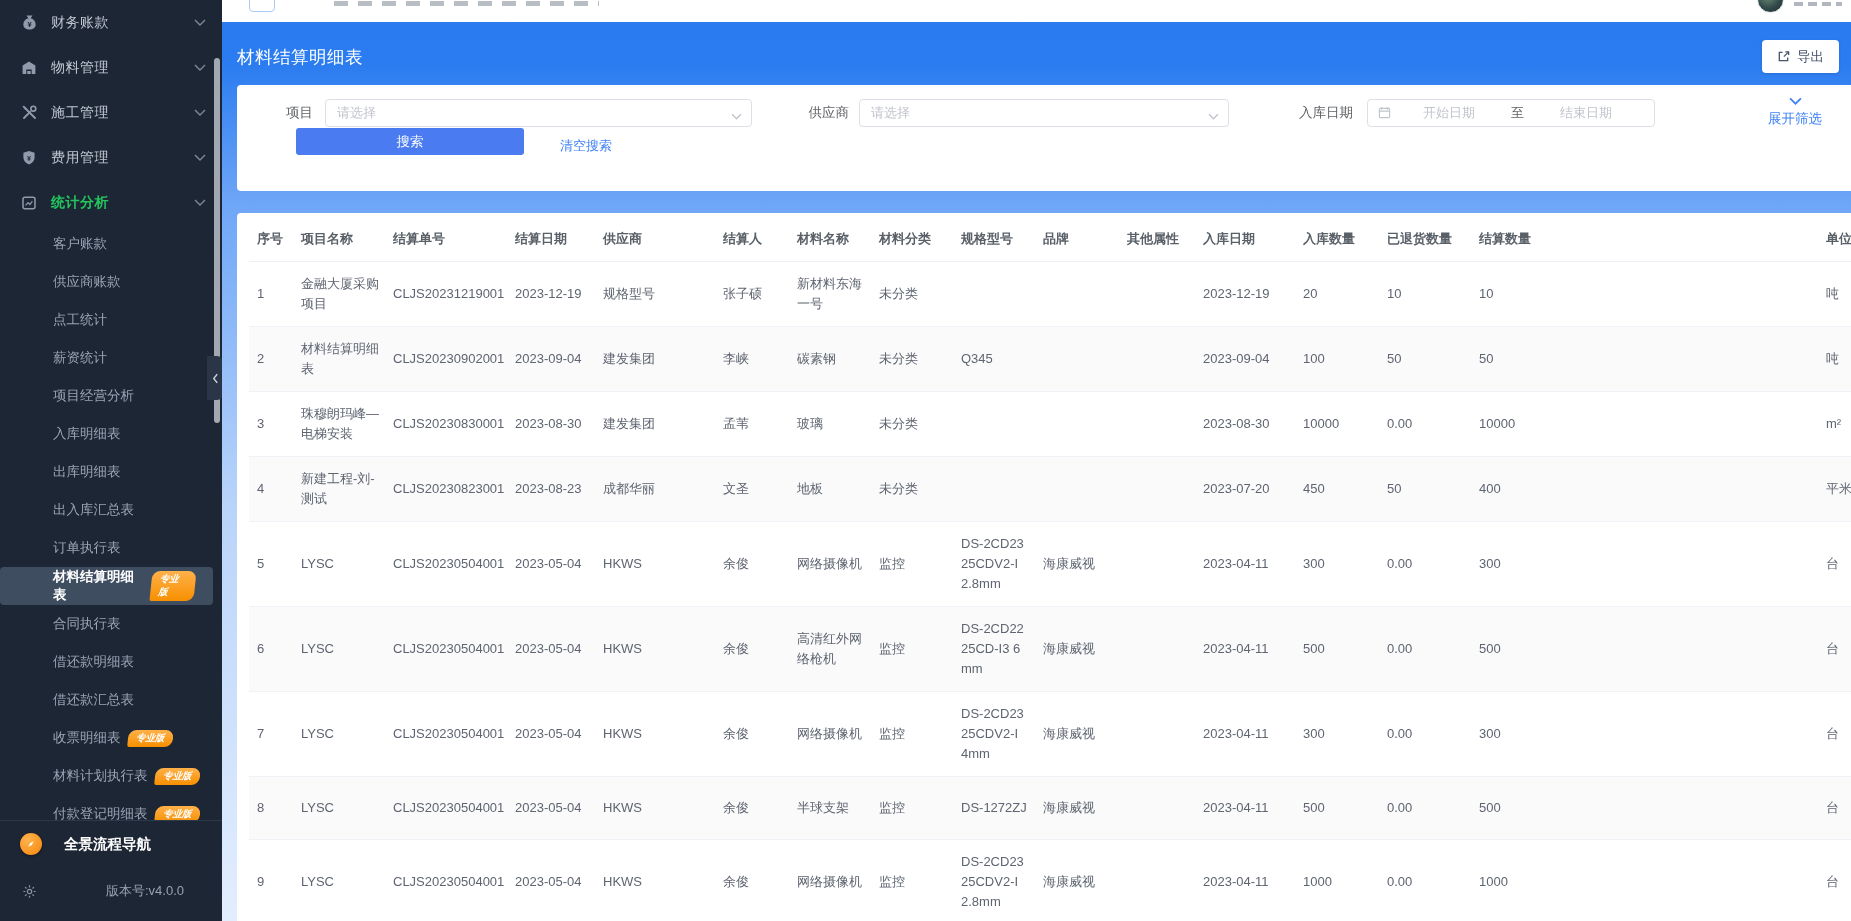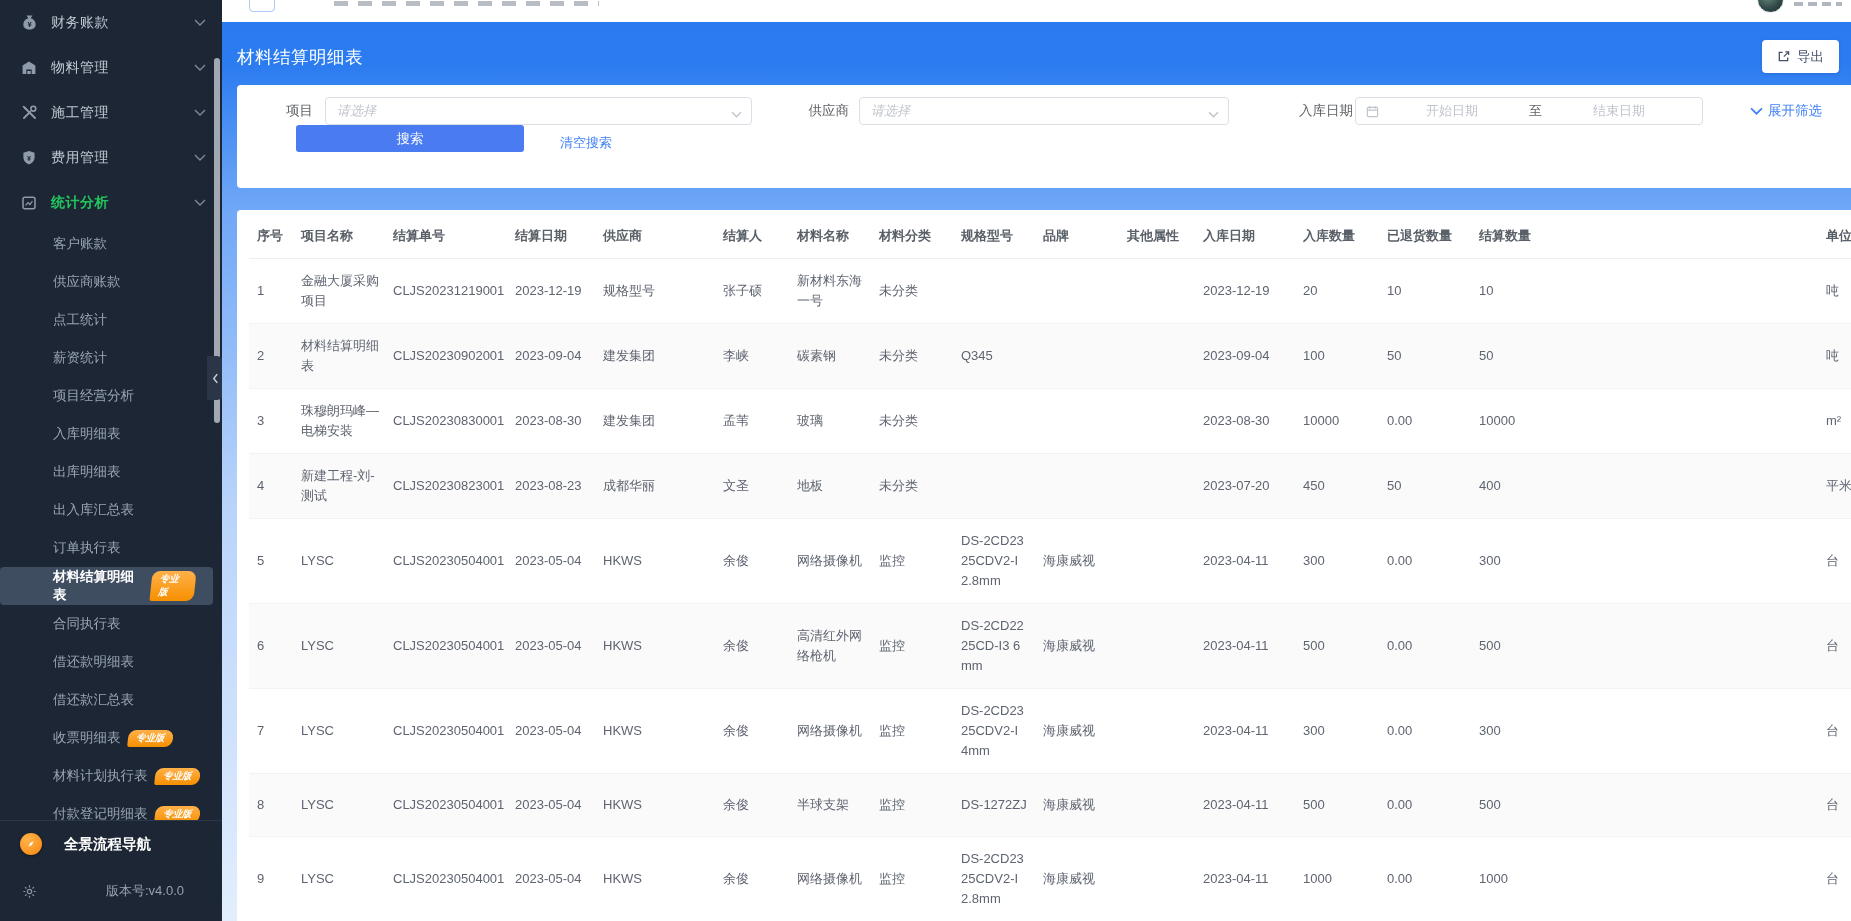--- a/index.html
+++ b/index.html
@@ -40,28 +40,28 @@
 
   .page-header { display:flex; align-items:center; padding:18px 29px 12px 15px; flex:0 0 auto; }
   .page-title { color:#ffffff; font-size:17.5px; font-weight:500; letter-spacing:.5px; }
   .export-btn { margin-left:auto; display:inline-flex; align-items:center; gap:7px; height:33px; padding:16px 15px;
     background:#ffffff; border:none; border-radius:4px; color:#47536b; font-size:13.5px; cursor:pointer; box-shadow:0 1px 3px rgba(20,60,140,.25); }
 
   .filter-card { margin:0 6px 0 15px; background:#fff; border-radius:4px; padding:12px 16px 36px; flex:0 0 auto; }
   .frow1 { display:flex; align-items:center; }
   .flabel { color:#606266; font-size:13.5px; text-align:right; flex:0 0 auto; }
   .sel { position:relative; display:flex; align-items:center; height:28px; border:1px solid #dcdfe6; border-radius:4px;
-    background:#fff; padding:0 28px 0 11px; color:#c0c4cc; font-size:13px; cursor:pointer;font-style:italic; }
+    background:#fff; padding:0 28px 0 11px; color:#c0c4cc; font-size:13px; cursor:pointer; }
   .sel .chev { position:absolute; right:9px; top:8px; color:#c0c4cc; }
   .daterange { display:flex; align-items:center; height:28px; border:1px solid #dcdfe6; border-radius:4px; background:#fff;
     padding:0 10px; font-size:13px; cursor:pointer; }
   .daterange .ph { flex:1; text-align:center; color:#c0c4cc; }
   .daterange .to { color:#606266; padding:0 4px; }
   .expand-link { margin-left:auto; margin-right:24px; display:inline-flex; align-items:center; gap:5px;
-    color:#3f80f6; font-size:13.5px; cursor:pointer; }
+    color:#3f80f6; font-size:13.5px; cursor:pointer;flex-direction:column; }
   .frow2 { display:flex; align-items:flex-end; }
   .search-btn { margin-left:43px; width:228px; height:27px; background:#4a7bf0; color:#fff; border:none; border-radius:3px;
     font-size:13.5px; cursor:pointer; }
   .clear-link { margin-left:36px; color:#3f80f6; font-size:13px; cursor:pointer; }
 
   .table-card { margin:22px 6px 0 15px; background:#fff; border-radius:4px 4px 0 0; flex:1; overflow:hidden; padding:4px 0 0 12px; }
   table.grid { border-collapse:collapse; table-layout:fixed; width:1613px; }
   .grid th { font-size:13px; color:#5a6068; font-weight:bold; text-align:left; padding:13px 8px; white-space:nowrap;
     border-bottom:1px solid #ebeef5; }
   .grid td { font-size:13px; color:#5e6470; text-align:left; vertical-align:middle; padding:12px 8px; height:63px;
@@ -268,21 +268,21 @@
         <span class="flabel" style="margin-left:52px;width:45px;">供应商</span>
         <div class="sel" style="width:370px;margin-left:10px;">
           <span>请选择</span>
           <span class="chev">
             <svg viewBox="0 0 10 6" width="11" height="7" fill="none" stroke="currentColor" stroke-width="1.3">
                 <path d="M1 1l4 4 4-4"></path>
               </svg>
           </span>
         </div>
         <span class="flabel" style="margin-left:64px;width:60px;">入库日期</span>
-        <div class="daterange" style="width:348px;margin-left:2px;">
+        <div class="daterange" style="width:288px;margin-left:14px;">
           <span style="display:inline-flex;">
             <svg viewBox="0 0 14 14" width="13" height="13" fill="none" stroke="#c0c4cc" stroke-width="1.2">
                 <rect x="1.5" y="2.5" width="11" height="10" rx="1"></rect>
                 <path d="M4 1v3M10 1v3M1.5 5.5h11"></path>
               </svg>
           </span>
           <span class="ph">开始日期</span>
           <span class="to">至</span>
           <span class="ph">结束日期</span>
         </div>

